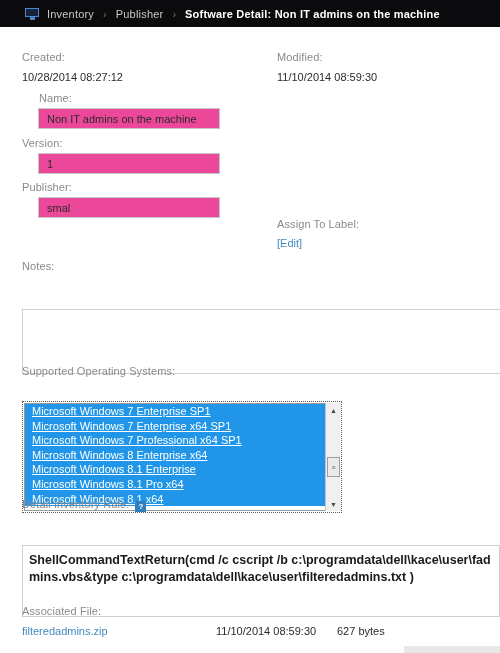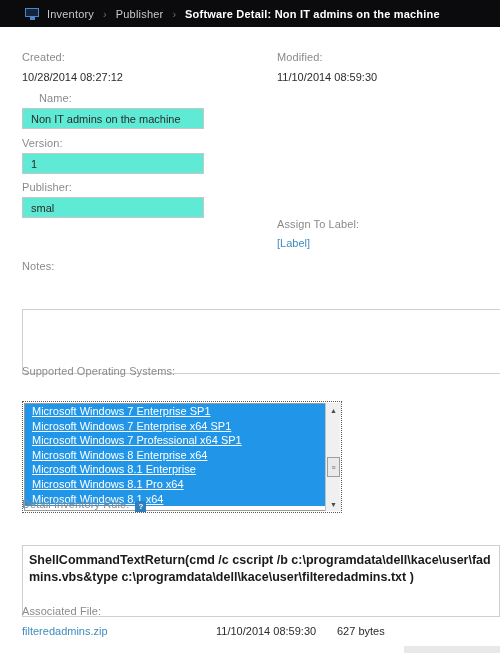--- a/index.html
+++ b/index.html
@@ -80,26 +80,27 @@
     font-size: 11px;
     letter-spacing: .1px;
   }
   .val {
     color: #2b2b2b;
     font-size: 11px;
   }
   .field-input {
     box-sizing: border-box;
     border: 1px solid #c6c6c6;
-    background: #5eead4;
+    background: #ec4899;
     font-family: "Liberation Sans", sans-serif;
     font-size: 11px;
     color: #2b2b2b;
     padding: 0 0 0 8px;
     outline: none;
+    margin-left: 16px;
   }
   .link {
     color: #3f8bbf;
     font-size: 11px;
     text-decoration: none;
     cursor: pointer;
   }
 
   
   .abs { position: absolute; }
@@ -292,21 +293,21 @@
   <div class="abs lbl" style="left:22px; top:65px;margin-left:17px;">Name:</div>
   <input class="field-input abs" style="left: 22px; top: 81px; width: 182px; height: 21px;" value="Non IT admins on the machine">
 
   <div class="abs lbl" style="left:22px; top:110px;">Version:</div>
   <input class="field-input abs" style="left: 22px; top: 126px; width: 182px; height: 21px;" value="1">
 
   <div class="abs lbl" style="left:22px; top:154px;">Publisher:</div>
   <input class="field-input abs" style="left: 22px; top: 170px; width: 182px; height: 21px;" value="smal">
 
   <div class="abs lbl" style="left:277px; top:191px;">Assign To Label:</div>
-  <a class="abs link" style="left:277px; top:210px;">[Label]</a>
+  <a class="abs link" style="left:277px; top:210px;">[Edit]</a>
 
   <div class="abs lbl" style="left:22px; top:233px;">Notes:</div>
   <textarea class="notes-area" style=""></textarea>
 
   <div class="abs lbl" style="left:22px; top:338px;">Supported Operating Systems:</div>
 
   <div class="oslist-wrap">
     <div class="oslist-inner">
       <div class="os-row clip">Mac OS X 10.9.5 (x86_64) (Build 13F34)</div>
       <div class="os-row sel">Microsoft Windows 7 Enterprise SP1</div>

